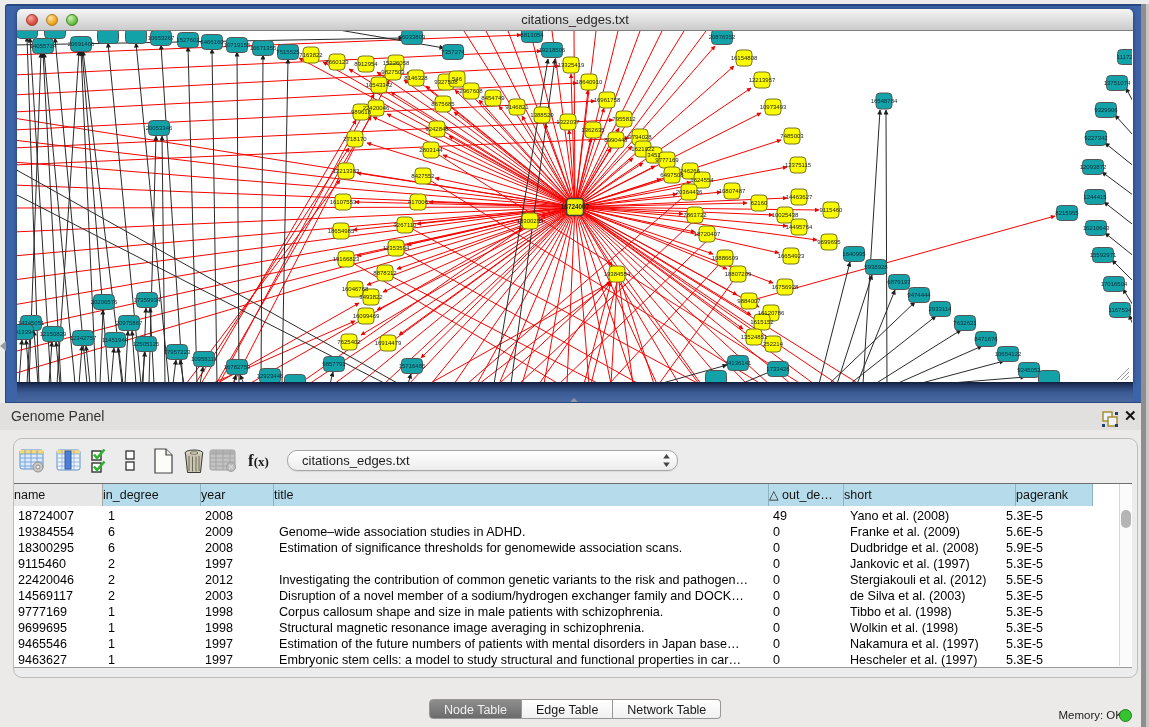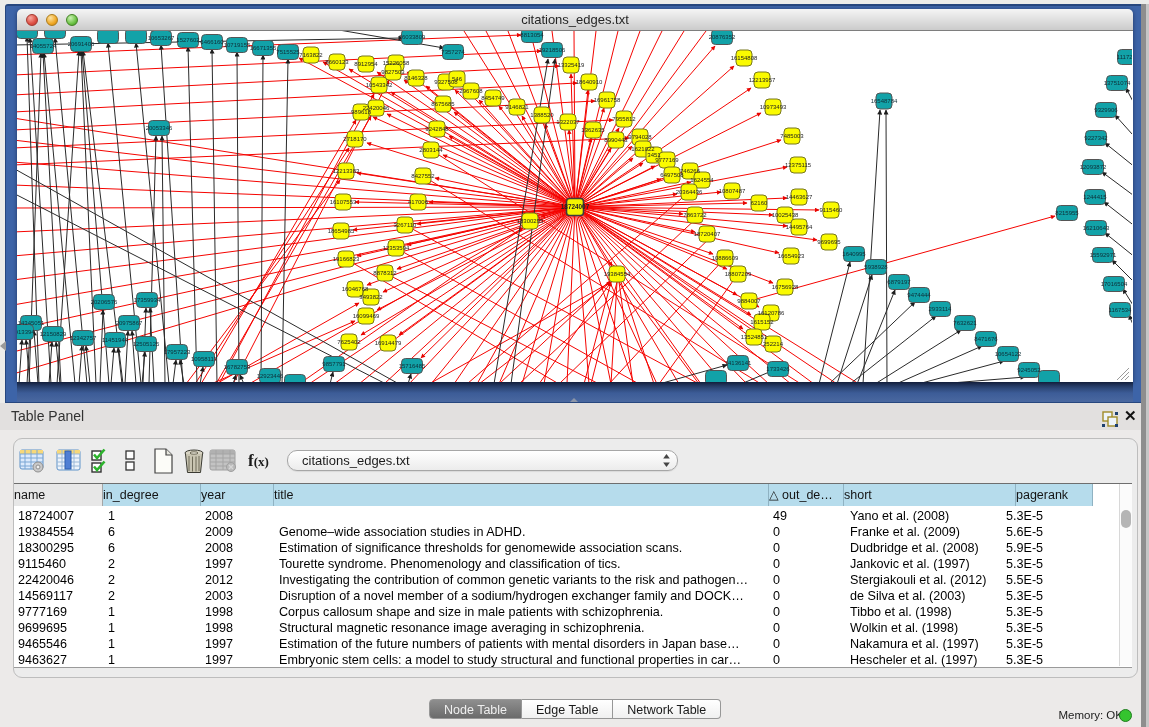--- a/index.html
+++ b/index.html
@@ -574,21 +574,21 @@
         <text x="576" y="209" font-size="6.4" font-weight="bold" fill="#222" text-anchor="middle" font-family="Liberation Sans">18724007</text>
         <g stroke="#9a9a9a" stroke-width="1">
           <line x1="1118" y1="380" x2="1130" y2="368"></line>
           <line x1="1122" y1="380" x2="1130" y2="372"></line>
           <line x1="1126" y1="380" x2="1130" y2="376"></line>
         </g>
       </svg>
     </div>
 </div>
 <div id="tpanel">
- <div id="phead">Table Panel</div>
+ <div id="phead">Genome Panel</div>
  <div id="cont"></div>
 </div>
 <svg width="26" height="24" style="position:absolute;left:19px;top:449px">
     <rect x="1" y="1" width="23" height="19" rx="2" fill="#dceafc" stroke="#5f93c9"></rect>
     <rect x="1" y="1" width="23" height="4" fill="#f7d879"></rect>
     <path d="M1 5h23M1 9h23M1 13h23M1 17h23M6 1v19M12 1v19M18 1v19" stroke="#7aa6d4" stroke-width="1" fill="none"></path>
     <circle cx="19" cy="18" r="5" fill="#c9c9c9" stroke="#8e8e8e"></circle>
     <circle cx="19" cy="18" r="2" fill="#efefef" stroke="#8e8e8e"></circle>
   </svg>
 <svg width="26" height="24" style="position:absolute;left:56px;top:449px">
@@ -663,21 +663,20 @@
         <span class="c2">2008</span>
         <span class="c3">Estimation of significance thresholds for genomewide association scans.</span>
         <span class="c4">0</span>
         <span class="c5">Dudbridge et al. (2008)</span>
         <span class="c6">5.9E-5</span>
       </div>
 <div class="tr">
         <span class="c0">9115460</span>
         <span class="c1">2</span>
         <span class="c2">1997</span>
-        <span class="c3">Tourette syndrome. Phenomenology and classification of tics.</span>
         <span class="c4">0</span>
         <span class="c5">Jankovic et al. (1997)</span>
         <span class="c6">5.3E-5</span>
       </div>
 <div class="tr">
         <span class="c0">22420046</span>
         <span class="c1">2</span>
         <span class="c2">2012</span>
         <span class="c3">Investigating the contribution of common genetic variants to the risk and pathogen…</span>
         <span class="c4">0</span>

